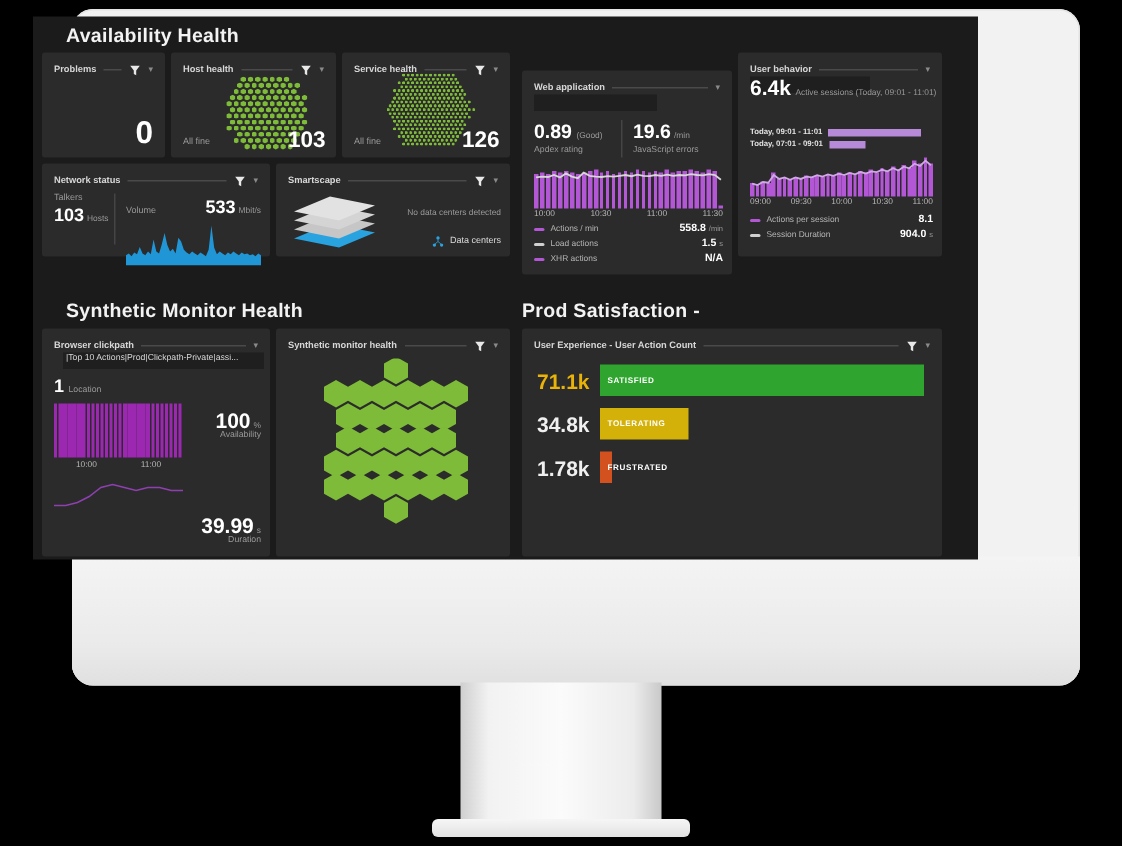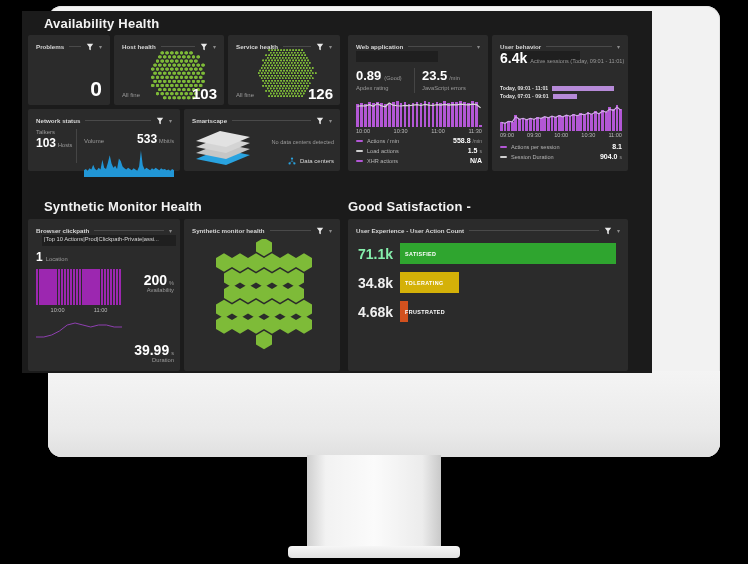--- a/index.html
+++ b/index.html
@@ -559,38 +559,38 @@
         <svg style="width:8px;height:8px;" viewBox="0 0 10 10">
           <circle cx="5" cy="2" r="1.4" fill="#29a3e0"></circle>
             <circle cx="2" cy="8" r="1.4" fill="#29a3e0"></circle>
             <circle cx="8" cy="8" r="1.4" fill="#29a3e0"></circle>
           <path d="M5 3v2M5 5L2.6 7M5 5l2.4 2" stroke="#29a3e0" stroke-width=".7" fill="none"></path>
         </svg>
         <span style="color:#dcdcdc;font-size:6px;">Data centers</span>
       </div>
     </div>
 
-    <div class="tile" style="left:326px;top:24px;width:140px;height:136px;">
+    <div class="tile" style="left:326px;top:36px;width:140px;height:136px;">
       <div class="tile-hd">
         <span class="tile-title">Web application</span>
         <span class="hr"></span>
         <span class="chev">▾</span>
       </div>
       <div style="position:absolute;left:8px;top:16px;width:82px;height:11px;background:#1f1f1f;"></div>
       <div style="position:absolute;left:8px;top:34px;">
         <div style="display:flex;align-items:baseline;gap:3px;">
           <span class="big" style="font-size:13px;">0.89</span>
           <span class="unit" style="font-size:5.6px;">(Good)</span>
         </div>
         <div class="lbl" style="font-size:5.8px;margin-top:3px;">Apdex rating</div>
       </div>
       <div style="position:absolute;left:66px;top:33px;width:1px;height:25px;background:#454545;"></div>
       <div style="position:absolute;left:74px;top:34px;">
         <div style="display:flex;align-items:baseline;gap:2px;">
-          <span class="big" style="font-size:13px;">23.5</span>
+          <span class="big" style="font-size:13px;">19.6</span>
           <span class="unit" style="font-size:5.6px;">/min</span>
         </div>
         <div class="lbl" style="font-size:5.8px;margin-top:3px;">JavaScript errors</div>
       </div>
       <div id="webChart" style="position:absolute;left:8px;top:66px;right:6px;height:26px;">
           <div style="position: absolute; bottom: 0px; background: rgb(179, 87, 214); width: 2.775px; left: 0px; height: 90%;"></div>
           <div style="position: absolute; bottom: 0px; background: rgb(179, 87, 214); width: 2.775px; left: 3.975px; height: 92.5%;"></div>
           <div style="position: absolute; bottom: 0px; background: rgb(179, 87, 214); width: 2.775px; left: 7.95px; height: 87.5%;"></div>
           <div style="position: absolute; bottom: 0px; background: rgb(179, 87, 214); width: 2.775px; left: 11.925px; height: 95%;"></div>
           <div style="position: absolute; bottom: 0px; background: rgb(179, 87, 214); width: 2.775px; left: 15.9px; height: 91.25%;"></div>
@@ -784,21 +784,21 @@
           <div style="position: absolute; bottom: 0px; background: rgb(156, 39, 176); width: 2.47143px; left: 76.7857px; height: 100%;"></div>
           <div style="position: absolute; bottom: 0px; background: rgb(156, 39, 176); width: 2.47143px; left: 79.8571px; height: 100%;"></div>
           <div style="position: absolute; bottom: 0px; background: rgb(156, 39, 176); width: 2.47143px; left: 82.9286px; height: 100%;"></div>
         </div>
       <div id="cpTicks" style="position:absolute;left:8px;top:88px;width:86px;display:flex;justify-content:space-around;">
           <span class="axis">10:00</span>
           <span class="axis">11:00</span>
         </div>
       <div style="position:absolute;right:6px;top:54px;text-align:right;">
         <div style="display:flex;align-items:baseline;gap:2px;justify-content:flex-end;">
-          <span class="big" style="font-size:14px;">200</span>
+          <span class="big" style="font-size:14px;">100</span>
           <span class="unit" style="font-size:5.6px;">%</span>
         </div>
         <div class="lbl" style="font-size:5.8px;">Availability</div>
       </div>
       <svg id="cpLine" style="position:absolute;left:8px;top:100px;width:86px;height:20px;" viewBox="0 0 86 20" preserveAspectRatio="none">
           <polyline points="0.00,18.00 7.82,18.00 15.64,16.00 23.45,12.00 31.27,6.00 39.09,4.00 46.91,6.00 54.73,8.00 62.55,6.00 70.36,6.00 78.18,8.00 86.00,8.00" fill="none" stroke="#8e3fb0" stroke-width="1" vector-effect="non-scaling-stroke"></polyline>
         </svg>
       <div style="position:absolute;right:6px;bottom:8px;text-align:right;">
         <div style="display:flex;align-items:baseline;gap:2px;justify-content:flex-end;">
           <span class="big" style="font-size:14px;">39.99</span>
@@ -844,46 +844,46 @@
           <polygon points="20.0,76.3 28.0,80.9 28.0,90.1 20.0,94.7 12.0,90.1 12.0,80.9" fill="#7ebb38"></polygon>
           <polygon points="36.0,76.3 44.0,80.9 44.0,90.1 36.0,94.7 28.0,90.1 28.0,80.9" fill="#7ebb38"></polygon>
           <polygon points="52.0,76.3 60.0,80.9 60.0,90.1 52.0,94.7 44.0,90.1 44.0,80.9" fill="#7ebb38"></polygon>
           <polygon points="68.0,76.3 76.0,80.9 76.0,90.1 68.0,94.7 60.0,90.1 60.0,80.9" fill="#7ebb38"></polygon>
           <polygon points="84.0,76.3 92.0,80.9 92.0,90.1 84.0,94.7 76.0,90.1 76.0,80.9" fill="#7ebb38"></polygon>
           <polygon points="100.0,76.3 108.0,80.9 108.0,90.1 100.0,94.7 92.0,90.1 92.0,80.9" fill="#7ebb38"></polygon>
           <polygon points="60.0,91.8 68.0,96.4 68.0,105.6 60.0,110.2 52.0,105.6 52.0,96.4" fill="#7ebb38"></polygon>
         </svg>
     </div>
 
-    <div class="sec-title" style="position:absolute;left:326px;top:188px;">Good Satisfaction -</div>
+    <div class="sec-title" style="position:absolute;left:326px;top:188px;">Prod Satisfaction -</div>
 
     <div class="tile" style="left:326px;top:208px;width:280px;height:152px;">
       <div class="tile-hd">
         <span class="tile-title">User Experience - User Action Count</span>
         <span class="hr"></span>
         <svg class="funnel" viewBox="0 0 10 10">
             <path d="M1 1h8L6 5v4L4 8V5z" fill="#e8e8e8"></path>
           </svg>
         <span class="chev">▾</span>
       </div>
       <div id="satRows" style="position:absolute;left:10px;top:24px;right:10px;">
           <div style="display: flex; align-items: center; gap: 8px; margin-bottom: 8px;">
-            <span class="sat-val" style="width:34px;text-align:right;color:#86efac;">71.1k</span>
+            <span class="sat-val" style="width:34px;text-align:right;color:#eab308;">71.1k</span>
             <span class="sat-bar" style="background:#2fa52f;width:216px;">
               <span class="sat-txt">SATISFIED</span>
             </span>
           </div>
           <div style="display: flex; align-items: center; gap: 8px; margin-bottom: 8px;">
             <span class="sat-val" style="width:34px;text-align:right;color:#f0f0f0;">34.8k</span>
             <span class="sat-bar" style="background:#d4b108;width:58.968px;">
               <span class="sat-txt">TOLERATING</span>
             </span>
           </div>
           <div style="display: flex; align-items: center; gap: 8px; margin-bottom: 8px;">
-            <span class="sat-val" style="width:34px;text-align:right;color:#f0f0f0;">4.68k</span>
+            <span class="sat-val" style="width:34px;text-align:right;color:#f0f0f0;">1.78k</span>
             <span class="sat-bar" style="background:#d2511e;width:7.992000000000001px;">
               <span class="sat-txt">FRUSTRATED</span>
             </span>
           </div>
         </div>
     </div>
 
   </div>
 </div>
 

